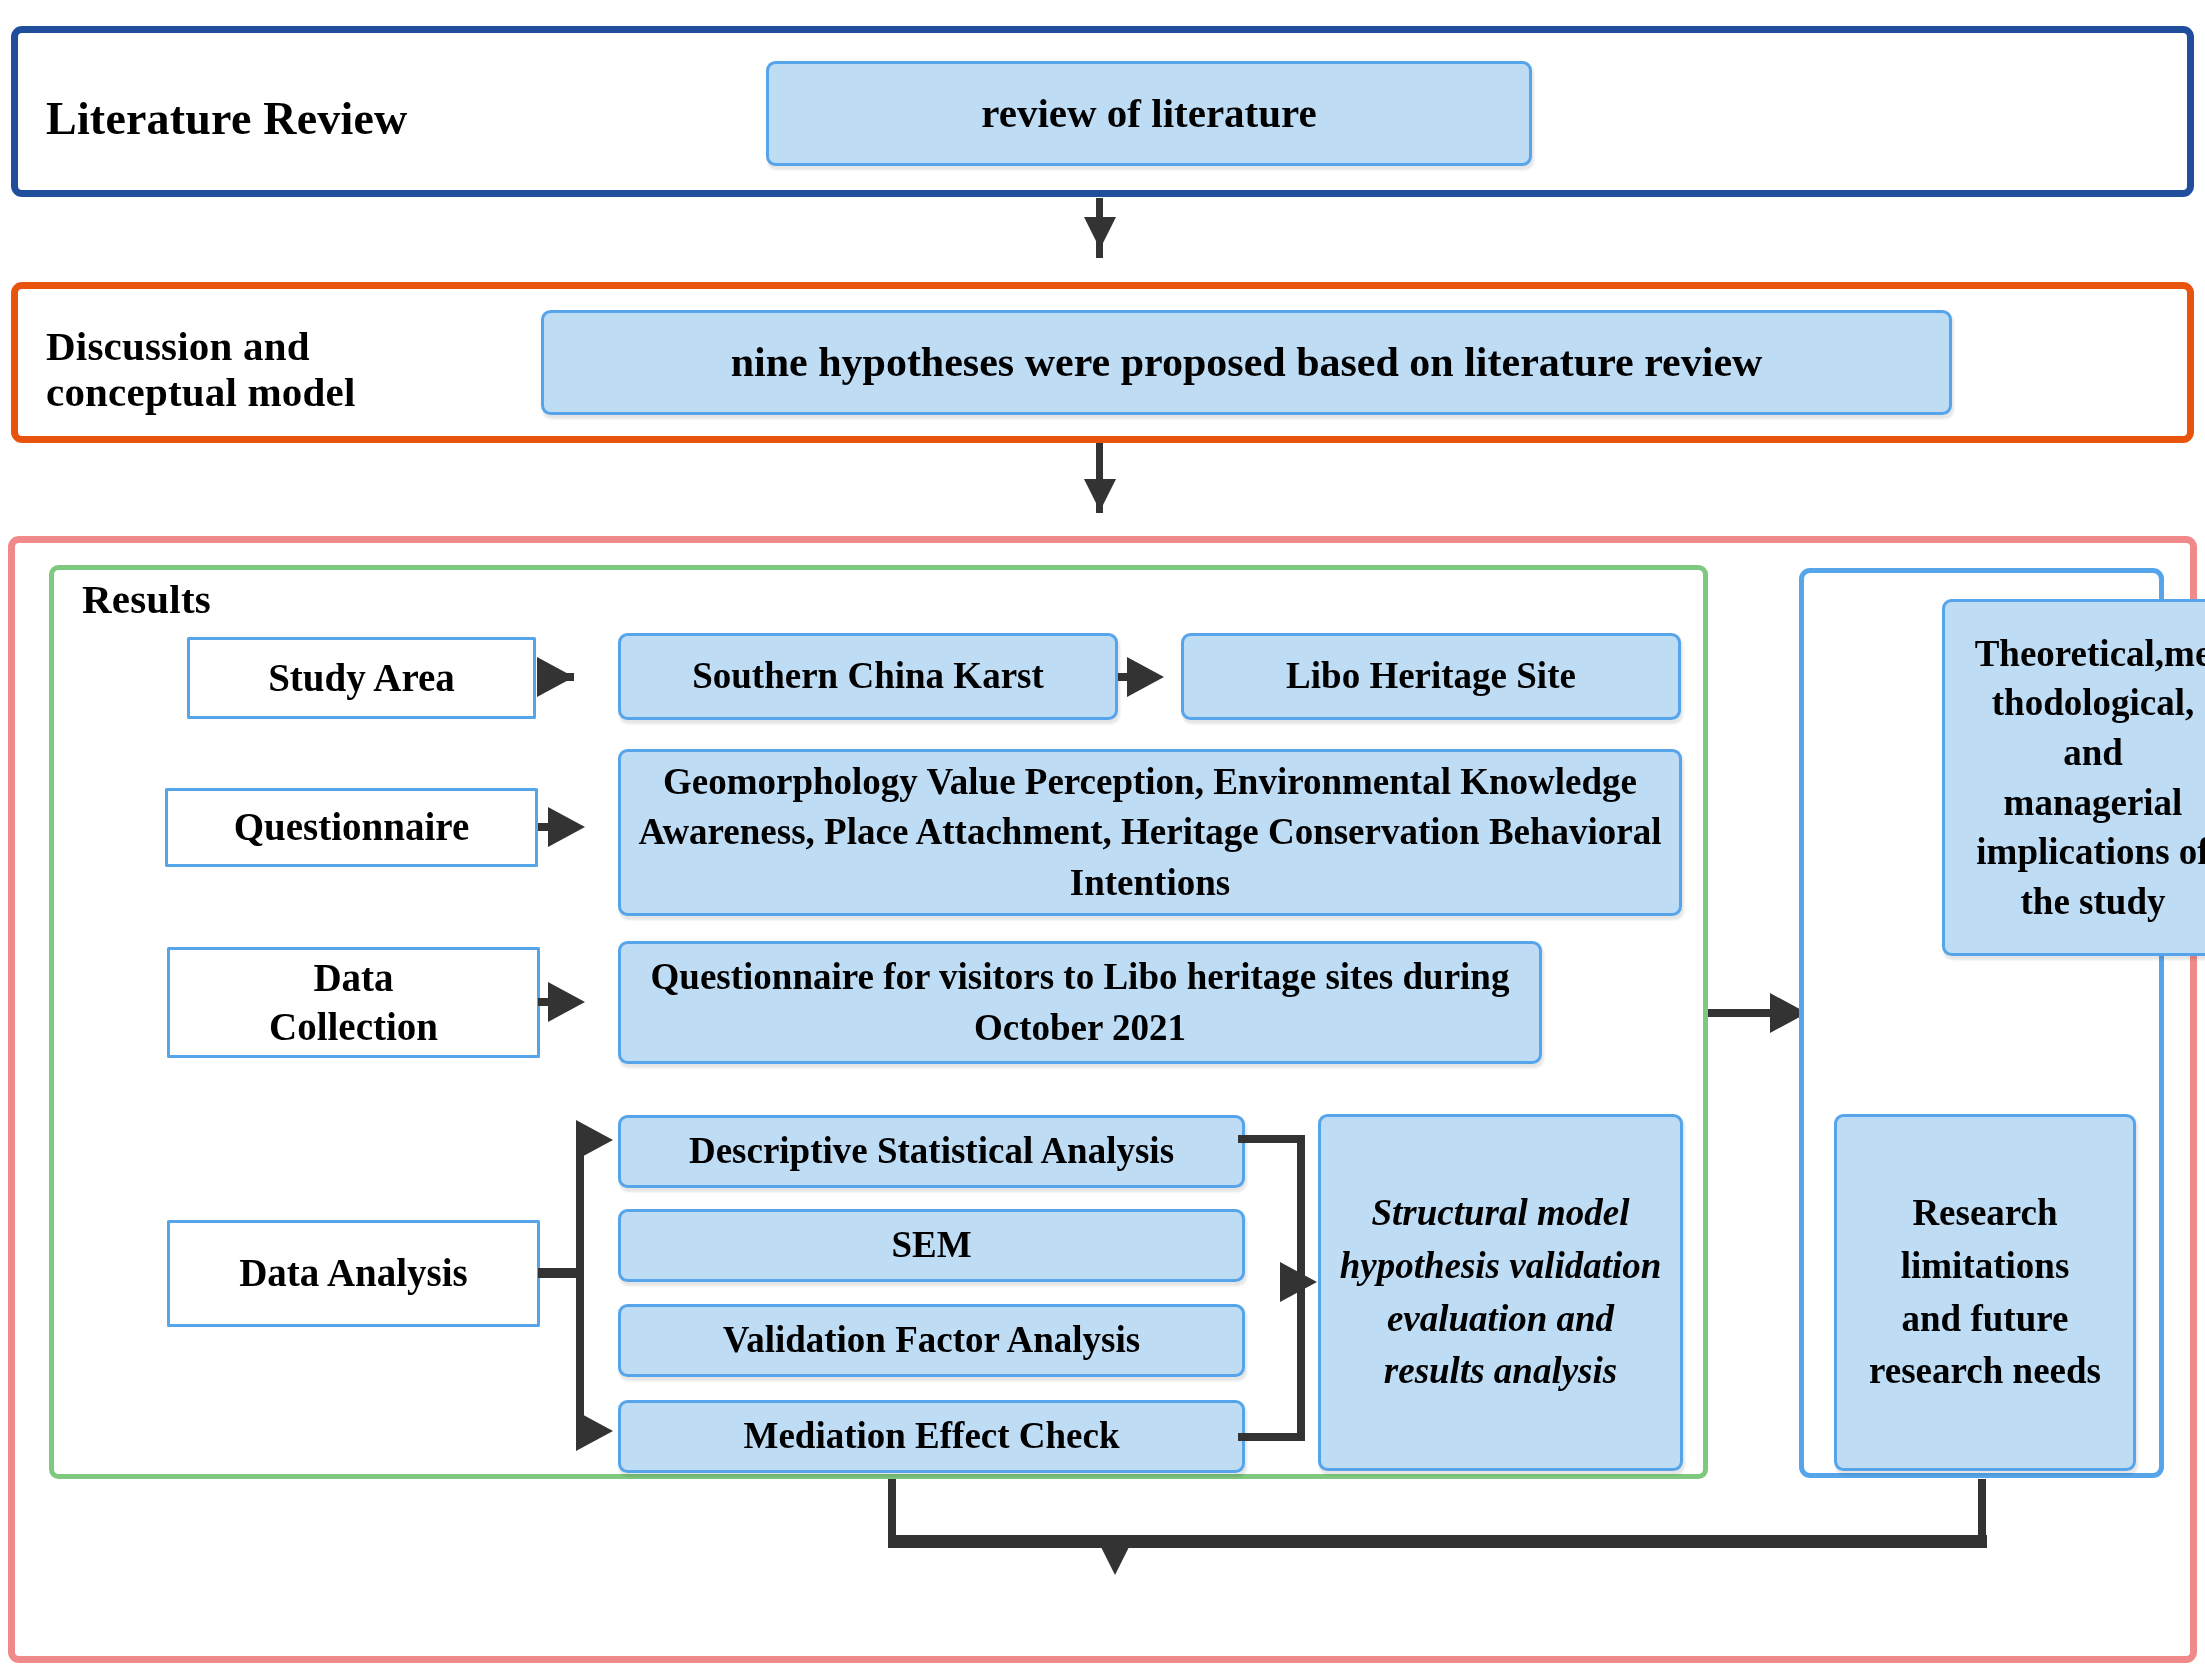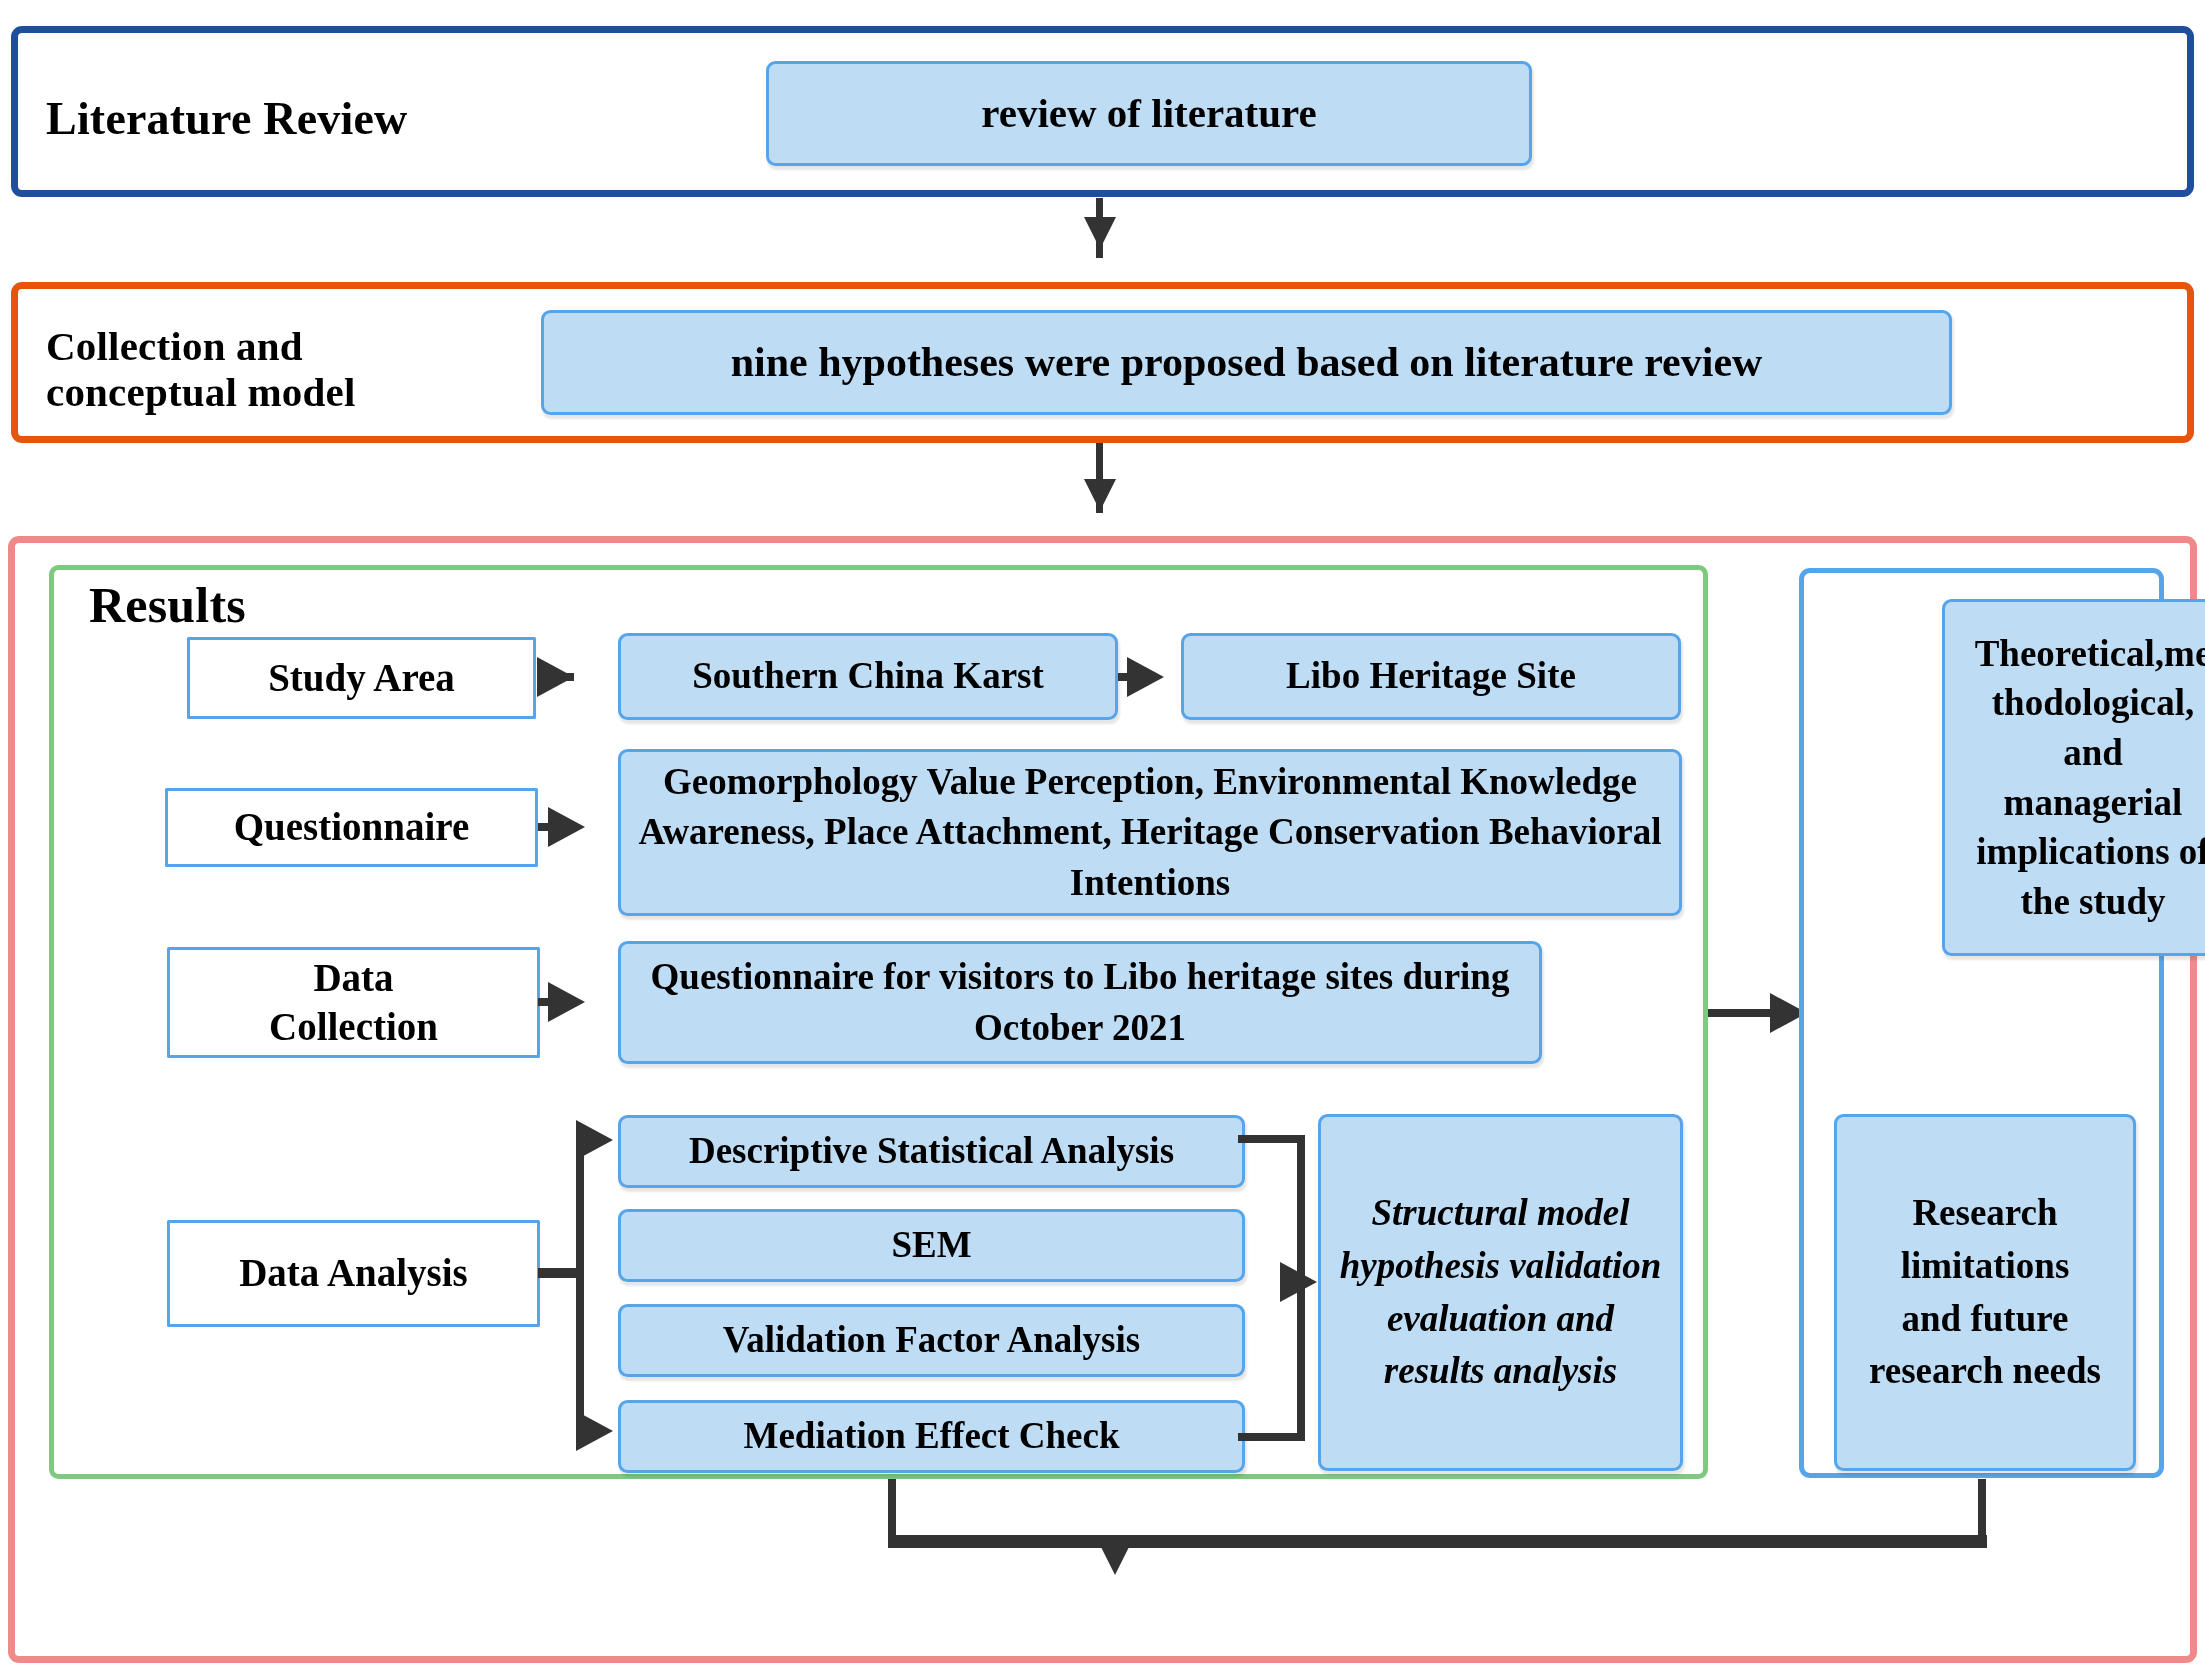--- a/index.html
+++ b/index.html
@@ -120,33 +120,33 @@
   <div class="stage stage-lit" style="left:11px; top:6.4px; width:2183px; height:171px;">
   </div>
   <div class="stage-label" style="left:46px; top:73px; width:492px; font-size:46px;">Literature Review</div>
   <div class="node" style="left:766px; top:41px; width:766px; height:105px; font-size:41px;">review of literature</div>
 
   <div class="line-v" style="left:1096px; top:178px; width:7.1px; height:60px;"></div>
   <div class="arrow-down" style="left:1084px; top:197px;"></div>
 
   <div class="stage stage-hyp" style="left:11px; top:262px; width:2183px; height:161px;">
   </div>
-  <div class="stage-label" style="left:46px; top:304px; width:476px; font-size:41px;">Collection and
+  <div class="stage-label" style="left:46px; top:304px; width:476px; font-size:41px;">Discussion and
 conceptual model</div>
   <div class="node" style="left:541px; top:290px; width:1411px; height:105px; font-size:42px;">nine hypotheses were proposed based on literature review</div>
 
   <div class="line-v" style="left:1096px; top:423px; width:7.1px; height:70px;"></div>
   <div class="arrow-down" style="left:1084px; top:459px;"></div>
 
   <div class="stage stage-res" style="left:8px; top:516px; width:2189px; height:1127px;">
   </div>
 
   <div class="stage group-green" style="left:49px; top:545px; width:1659px; height:914px;">
   </div>
-  <div class="stage-label" style="left:89px; top:557px; width:318px; font-size:50px;">Results</div>
+  <div class="stage-label" style="left:82px; top:557px; width:318px; font-size:41px;">Results</div>
 
   <div class="node-white" style="left:187px; top:617px; width:349px; height:82px; font-size:39px;">Study Area</div>
   <div class="arrow-right" style="left:537px; top:637px;"></div>
   <div class="line-h" style="left:537px; top:653px; width:37px; height:8px;"></div>
   <div class="node" style="left:618px; top:613px; width:500px; height:87px; font-size:37px;">Southern China Karst</div>
   <div class="arrow-right" style="left:1127px; top:637px;"></div>
   <div class="line-h" style="left:1118px; top:653px; width:24px; height:8px;"></div>
   <div class="node" style="left:1181px; top:613px; width:500px; height:87px; font-size:37px;">Libo Heritage Site</div>
 
   <div class="node-white" style="left:165px; top:768px; width:373px; height:79px; font-size:39px;">Questionnaire</div>

